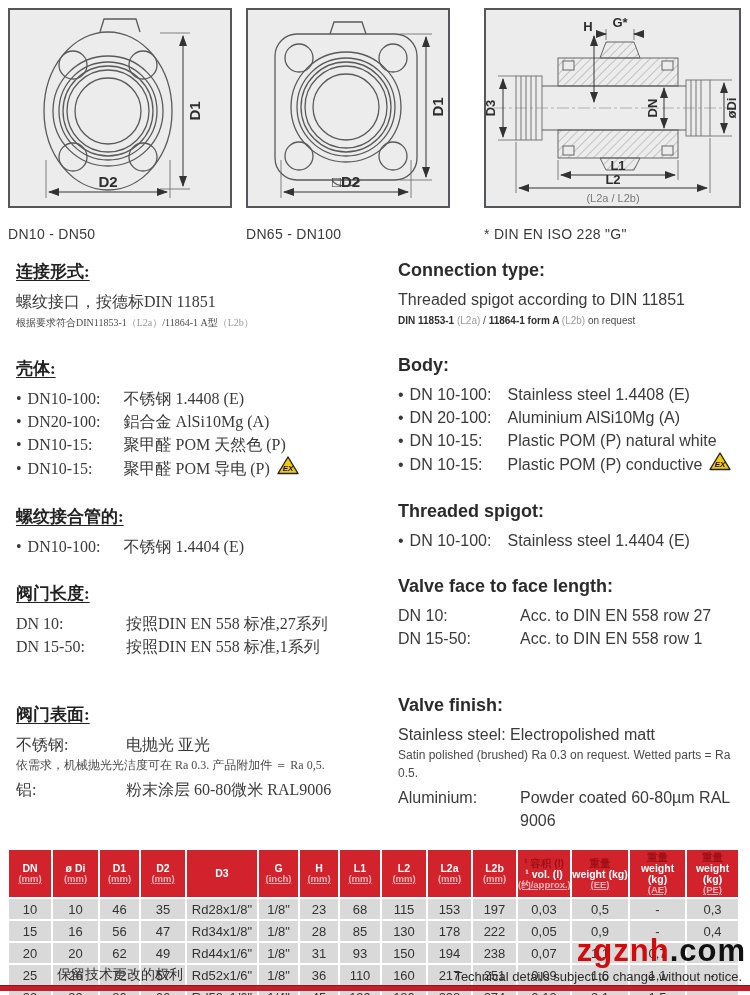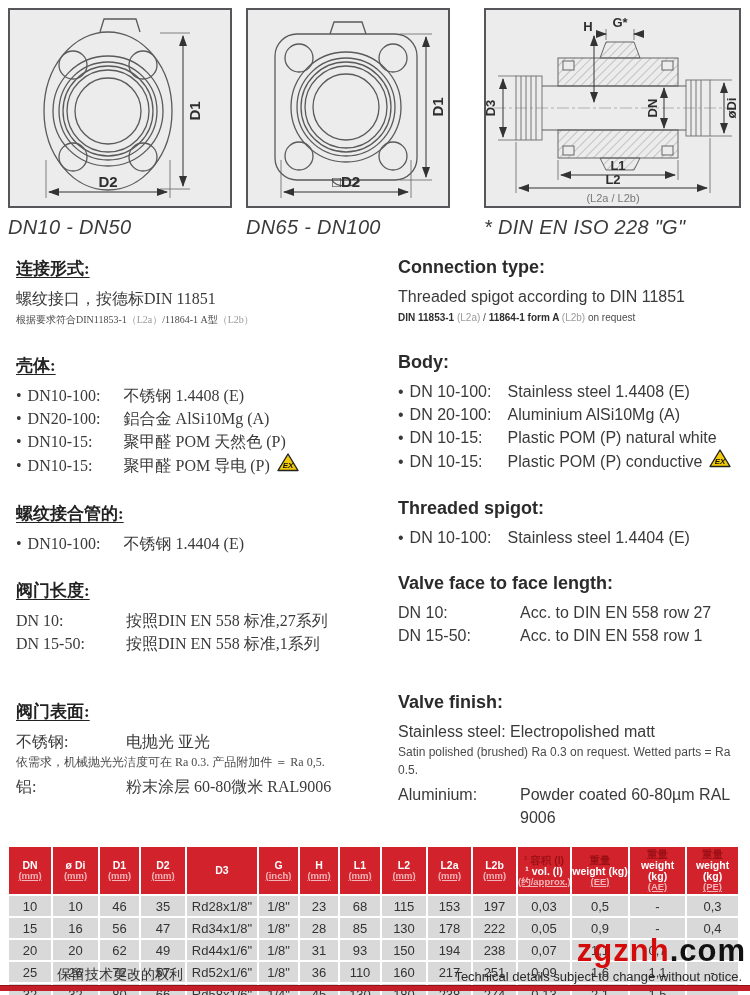--- a/index.html
+++ b/index.html
@@ -8,21 +8,21 @@
 
   
   .drawings{display:flex;align-items:flex-start;padding:8px 0 0 8px;}
   .fig{flex:none;}
   .fig-box{border:2px solid #55565a;background:#ececec;height:200px;box-sizing:border-box;}
   .fig1 .fig-box{width:224px;}
   .fig2 .fig-box{width:204px;}
   .fig3 .fig-box{width:257px;}
   .fig2{margin-left:14px;}
   .fig3{margin-left:34px;}
-  .fig-caption{font-size:20px;color:#3a3a3a;margin-top:8px;letter-spacing:.3px;font-style:italic;}
+  .fig-caption{font-size:14px;color:#3a3a3a;margin-top:18px;letter-spacing:.3px;}
   svg text{font-family:"Liberation Sans","DejaVu Sans",sans-serif;}
   .dimtxt{font-weight:bold;font-size:15px;fill:#2e2e2e;}
   .dimtxt-s{font-weight:bold;font-size:13px;fill:#2e2e2e;}
   .subtxt{font-size:11px;fill:#787878;}
 
   
   .cols{display:flex;padding:0 5px 0 16px;margin-top:18px;}
   .col-cn{width:372px;flex:none;}
   .col-en{flex:1;padding-left:10px;}
   .cn{font-family:"Liberation Serif","DejaVu Serif",serif;}

